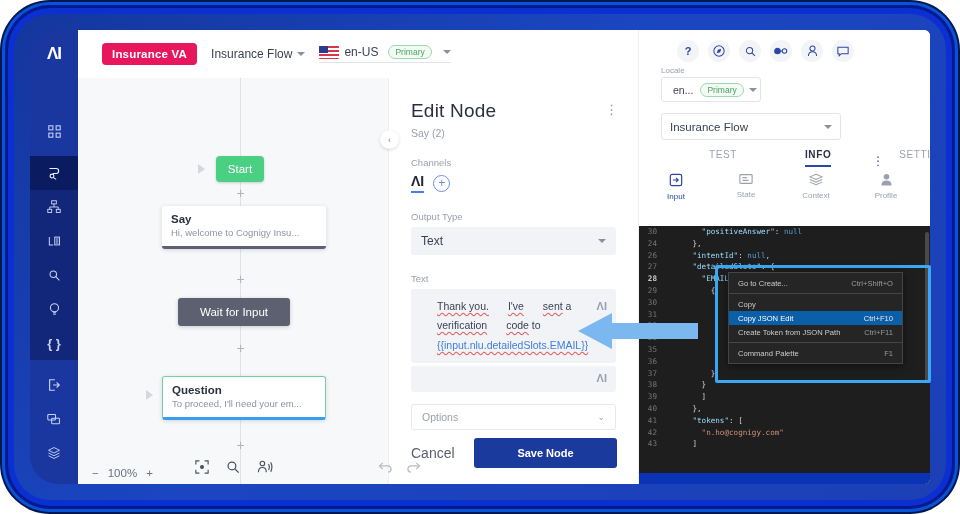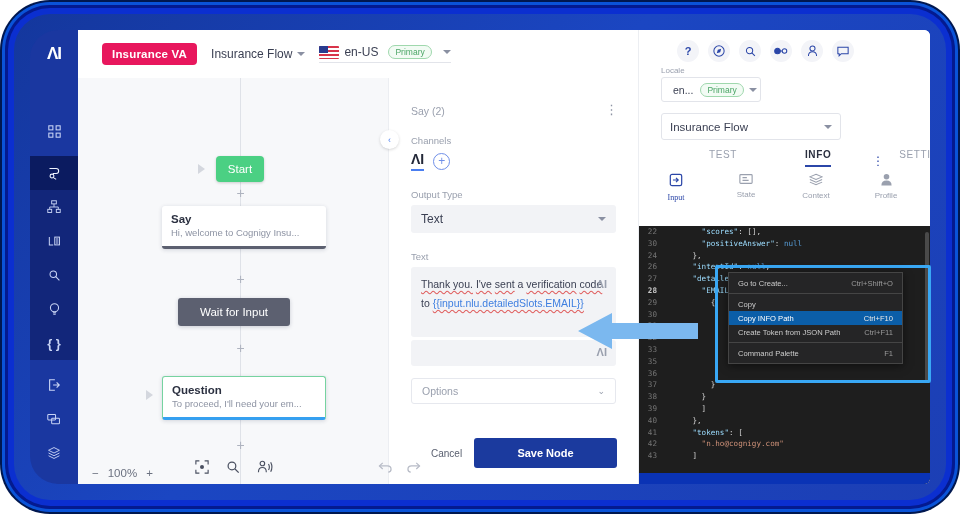--- a/index.html
+++ b/index.html
@@ -143,36 +143,36 @@
   .select-box{
     background:#f2f3f6; border-radius:3px; height:28px; display:flex; align-items:center;
     justify-content:space-between; padding:0 10px; font-size:12px; color:#3a3f52;
   }
   .ta{
     background:#f2f3f6; border-radius:3px; padding:8px 10px; position:relative;
     font-size:10.5px; color:#3a3f52; line-height:1.85; min-height:70px;
   }
   .ta .ai-mark{ position:absolute; right:9px; top:7px; font-size:11px;font-weight:700;color:#9aa0ae;}
   .sp{ text-decoration:underline; text-decoration-style:wavy; text-decoration-color:#e05c5c;
-    text-underline-offset:2px;}
+    text-underline-offset:2px;margin-left:16px;}
   .tok{ color:#3f7fe0; }
   .ta2{
     background:#f2f3f6; border-radius:3px; height:26px; margin-top:3px; position:relative;
   }
   .ta2 .ai-mark{ position:absolute; right:9px; top:6px; font-size:11px;font-weight:700;color:#9aa0ae;}
   .opt-box{
     margin-top:12px; border:1px solid #e6e8ee; border-radius:3px; height:26px;
     display:flex; align-items:center; justify-content:space-between; padding:0 10px;
     font-size:10.5px; color:#9aa0ae;
   }
   #panel-actions{
     position:absolute; left:22px; bottom:16px; width:206px;
     display:flex; align-items:center; justify-content:space-between;
   }
-  .btn-cancel{ font-size:10px; color:#5a6070;margin-left:20px; }
+  .btn-cancel{ font-size:14px; color:#5a6070; }
   .btn-save{
     background:#1b3a9e; color:#fff; font-size:11px; font-weight:700;
     padding:9px 0; width:143px; text-align:center; border-radius:3px;
   }
   .collapse-btn{
     position:absolute; left:302px; top:100px; width:19px; height:19px; border-radius:50%;
     background:#fff; box-shadow:0 1px 3px rgba(0,0,0,.16); color:#4a7ef0; font-size:9px;
     display:flex;align-items:center;justify-content:center; z-index:5;
   }
 
@@ -196,21 +196,21 @@
     display:flex;align-items:center;justify-content:space-between;padding:0 8px;
     font-size:11.5px; color:#3a3f52;
   }
   .flow-kebab{ position:absolute; right:46px; top:124px; color:#2b46a8; font-size:12px;}
   #tabs{ display:flex; gap:20px; padding:9px 0 0 22px; font-size:10px; letter-spacing:.6px; }
   #tabs .tb{ color:#9aa0ae; padding-bottom:5px;margin-left:48px; }
   #tabs .tb.on{ color:#2b3040; font-weight:700; border-bottom:2px solid #2b46a8; }
   #subtabs{ display:flex; padding:6px 0 0 16px; gap:28px; }
   .st{ width:42px; text-align:center; font-size:8px; color:#9aa0ae; }
   .st .si{ display:block; font-size:12px; margin-bottom:2px; }
-  .st.on{ color:#2b46a8;font-family:Liberation Serif, serif; }
+  .st.on{ color:#2b46a8; }
   .st.on .si{ color:#2b46a8; }
 
   
   #code{
     position:absolute; left:0; top:196px; width:292px; height:258px;
     background:#1e1e1e; font-family:"DejaVu Sans Mono", monospace; font-size:7.6px;
     line-height:11.8px; overflow:hidden;
   }
   .cl{ display:flex; height:11.8px; }
   .cl .ln{ width:26px; text-align:right; padding-right:8px; color:#757575; flex:none;}
@@ -412,20 +412,21 @@
     <span>
       <svg width="15" height="12" viewBox="0 0 16 13" fill="none" stroke="#b8bcc7" stroke-width="1.4">
         <path d="M11 2 L14.5 5.3 L11 8.6"></path>
           <path d="M14.5 5.3 H6 Q2 5.3 2 9 Q2 12 5 12"></path>
       </svg>
     </span>
   </div>
 
   <div id="panel">
     <div class="kebab">⋮</div>
+    <h1>Edit Node</h1>
     <div class="sub">Say (2)</div>
 
     <div class="fld-label">Channels</div>
     <div class="chan-row">
       <span class="chan-ai">ΛI</span>
       <span class="chan-add">+</span>
     </div>
 
     <div class="fld-label">Output Type</div>
     <div class="select-box">
@@ -551,24 +552,20 @@
               <path d="M1.5 13.5 Q1.5 8 7 8 Q12.5 8 12.5 13.5 Z"></path>
           </svg>
         </span>
         <span>Profile</span>
       </span>
     </div>
 
     <div id="code">
       <div id="code-lines">
           <div class="cl">
-            <span class="ln">22</span>
-            <span class="cd">        <span class="k">"scores"</span><span class="p">:</span> [],</span>
-          </div>
-          <div class="cl">
             <span class="ln">30</span>
             <span class="cd">        <span class="k">"positiveAnswer"</span><span class="p">:</span> <span class="n">null</span></span>
           </div>
           <div class="cl">
             <span class="ln">24</span>
             <span class="cd">      },</span>
           </div>
           <div class="cl">
             <span class="ln">26</span>
             <span class="cd">      <span class="k">"intentId"</span><span class="p">:</span> <span class="n">null</span>,</span>
@@ -650,21 +647,21 @@
     <div class="mi">
       <span>Go to Create...</span>
       <span class="sc">Ctrl+Shift+O</span>
     </div>
     <div class="msep"></div>
     <div class="mi">
       <span>Copy</span>
       <span class="sc"></span>
     </div>
     <div class="mi sel">
-      <span>Copy INFO Path</span>
+      <span>Copy JSON Edit</span>
       <span class="sc">Ctrl+F10</span>
     </div>
     <div class="mi">
       <span>Create Token from JSON Path</span>
       <span class="sc">Ctrl+F11</span>
     </div>
     <div class="msep"></div>
     <div class="mi">
       <span>Command Palette</span>
       <span class="sc">F1</span>

